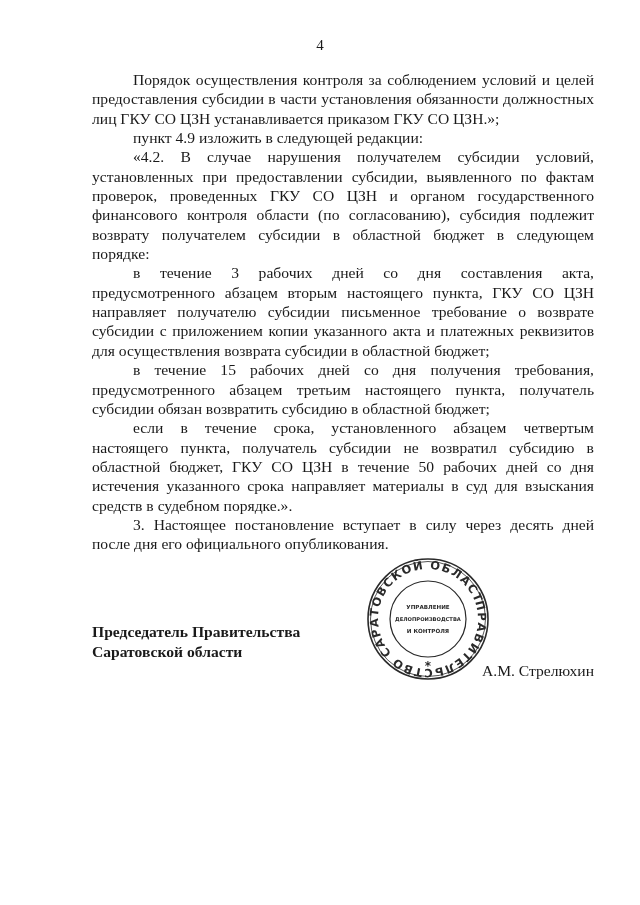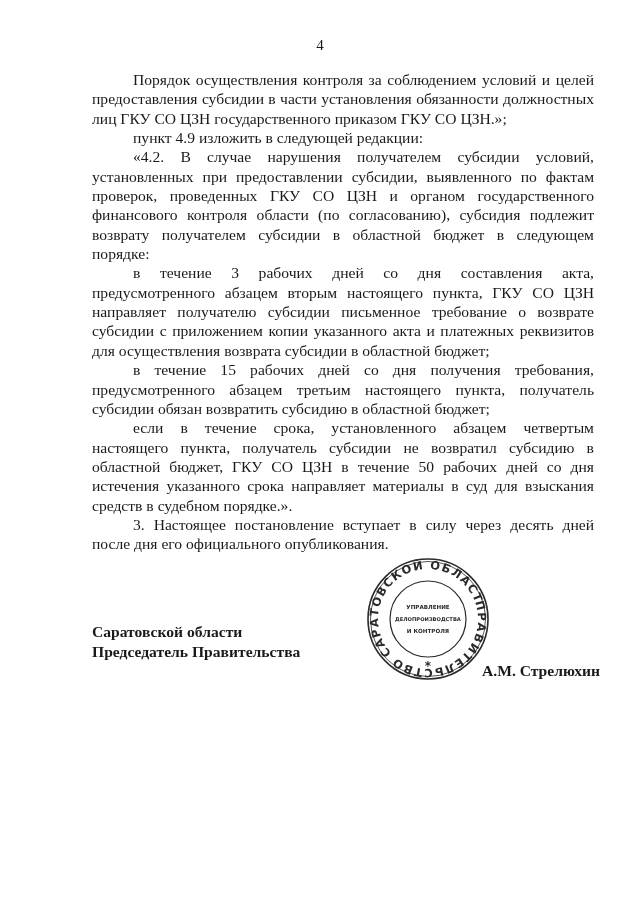--- a/index.html
+++ b/index.html
@@ -20,45 +20,45 @@
       margin: 0; text-indent: 41px; text-align: justify;
       text-align-last: left;
     }
     .sig-block {
       position: absolute; top: 622px; left: 92px;
       font-size: 15.6px; line-height: 19.5px; font-weight: bold;
     }
     .sig-line { display: block; white-space: nowrap; }
     .sig-name {
       position: absolute; top: 661px; left: 482px;
-      font-size: 15.6px; line-height: 19.5px; font-weight: bold; white-space: nowrap;
+      font-size: 15.6px; line-height: 19.5px; font-weight: normal; white-space: nowrap;
     }
     .stamp {
       position: absolute; left: 366px; top: 557px; width: 124px; height: 124px;
     }
     .stamp svg { width: 124px; height: 124px; display: block; }
   </style>
 </head>
 <body>
 
 <div class="page-number">4</div>
 
 <div class="body-text">
-  <p class="para">Порядок осуществления контроля за соблюдением условий и целей предоставления субсидии в части установления обязанности должностных лиц ГКУ СО ЦЗН государственного приказом ГКУ СО ЦЗН.»;</p>
+  <p class="para">Порядок осуществления контроля за соблюдением условий и целей предоставления субсидии в части установления обязанности должностных лиц ГКУ СО ЦЗН устанавливается приказом ГКУ СО ЦЗН.»;</p>
   <p class="para">пункт 4.9 изложить в следующей редакции:</p>
   <p class="para">«4.2. В случае нарушения получателем субсидии условий, установленных при предоставлении субсидии, выявленного по фактам проверок, проведенных ГКУ СО ЦЗН и органом государственного финансового контроля области (по согласованию), субсидия подлежит возврату получателем субсидии в областной бюджет в следующем порядке:</p>
   <p class="para">в течение 3 рабочих дней со дня составления акта, предусмотренного абзацем вторым настоящего пункта, ГКУ СО ЦЗН направляет получателю субсидии письменное требование о возврате субсидии с приложением копии указанного акта и платежных реквизитов для осуществления возврата субсидии в областной бюджет;</p>
   <p class="para">в течение 15 рабочих дней со дня получения требования, предусмотренного абзацем третьим настоящего пункта, получатель субсидии обязан возвратить субсидию в областной бюджет;</p>
   <p class="para">если в течение срока, установленного абзацем четвертым настоящего пункта, получатель субсидии не возвратил субсидию в областной бюджет, ГКУ СО ЦЗН в течение 50 рабочих дней со дня истечения указанного срока направляет материалы в суд для взыскания средств в судебном порядке.».</p>
   <p class="para">3. Настоящее постановление вступает в силу через десять дней после дня его официального опубликования.</p>
 </div>
 
 <div class="sig-block">
+  <span class="sig-line">Председатель Правительства</span>
   <span class="sig-line">Саратовской области</span>
-  <span class="sig-line">Председатель Правительства</span>
 </div>
 
 <div class="sig-name">А.М. Стрелюхин</div>
 
 <div class="stamp">
   <svg viewBox="0 0 124 124" xmlns="http://www.w3.org/2000/svg">
     <defs>
       <path id="seal-arc" d="M 62,62 m -50,0 a 50,50 0 1,1 100,0 a 50,50 0 1,1 -100,0" transform="rotate(-200 62 62)"></path>
     </defs>
     <circle cx="62" cy="62" r="60" fill="none" stroke="#2a2a2a" stroke-width="1.6"></circle>

